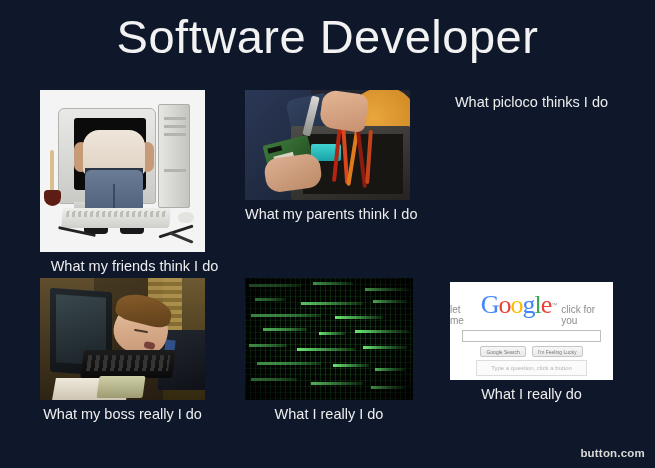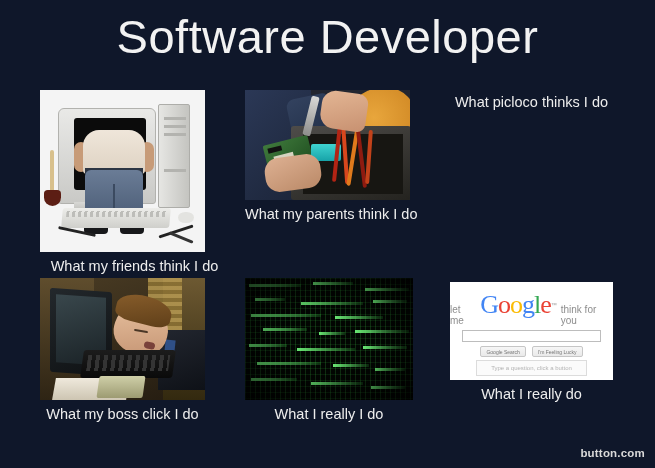--- a/index.html
+++ b/index.html
@@ -363,21 +363,21 @@
       <div class="p4-head"></div>
       <div class="p4-hair"></div>
       <div class="p4-eye"></div>
       <div class="p4-mouth"></div>
       <div class="p4-kbd">
           <span></span>
         </div>
       <div class="p4-paper"></div>
       <div class="p4-calc"></div>
     </div>
-    <div class="caption">What my boss click I do</div>
+    <div class="caption">What my boss really I do</div>
   </div>
 
   <div class="panel" id="p5">
     <div class="pic">
       <div class="p5bg"></div>
       <div class="p5-grid"></div>
       <div class="p5-lines">
         <i style="left:4px;  top:6px;   width:52px;"></i>
         <i style="left:68px; top:4px;   width:40px;"></i>
         <i style="left:120px;top:10px;  width:44px;"></i>
@@ -403,21 +403,21 @@
     </div>
     <div class="caption">What I really I do</div>
   </div>
 
   <div class="panel" id="p6">
     <div class="pic">
       <div class="lmg">
         <div class="lmg-logo">
           <span class="lmg-pre">let me</span>
           <span><span class="g-word g1">G</span><span class="g-word g2">o</span><span class="g-word g3">o</span><span class="g-word g4">g</span><span class="g-word g5">l</span><span class="g-word g6">e</span><span class="lmg-tm">™</span></span>
-          <span class="lmg-post">think for you</span>
+          <span class="lmg-post">click for you</span>
         </div>
         <div class="lmg-input"></div>
         <div class="lmg-btns">
           <div class="lmg-btn">Google Search</div>
           <div class="lmg-btn">I'm Feeling Lucky</div>
         </div>
         <div class="lmg-hint">Type a question, click a button</div>
       </div>
     </div>
     <div class="caption">What I really do</div>

